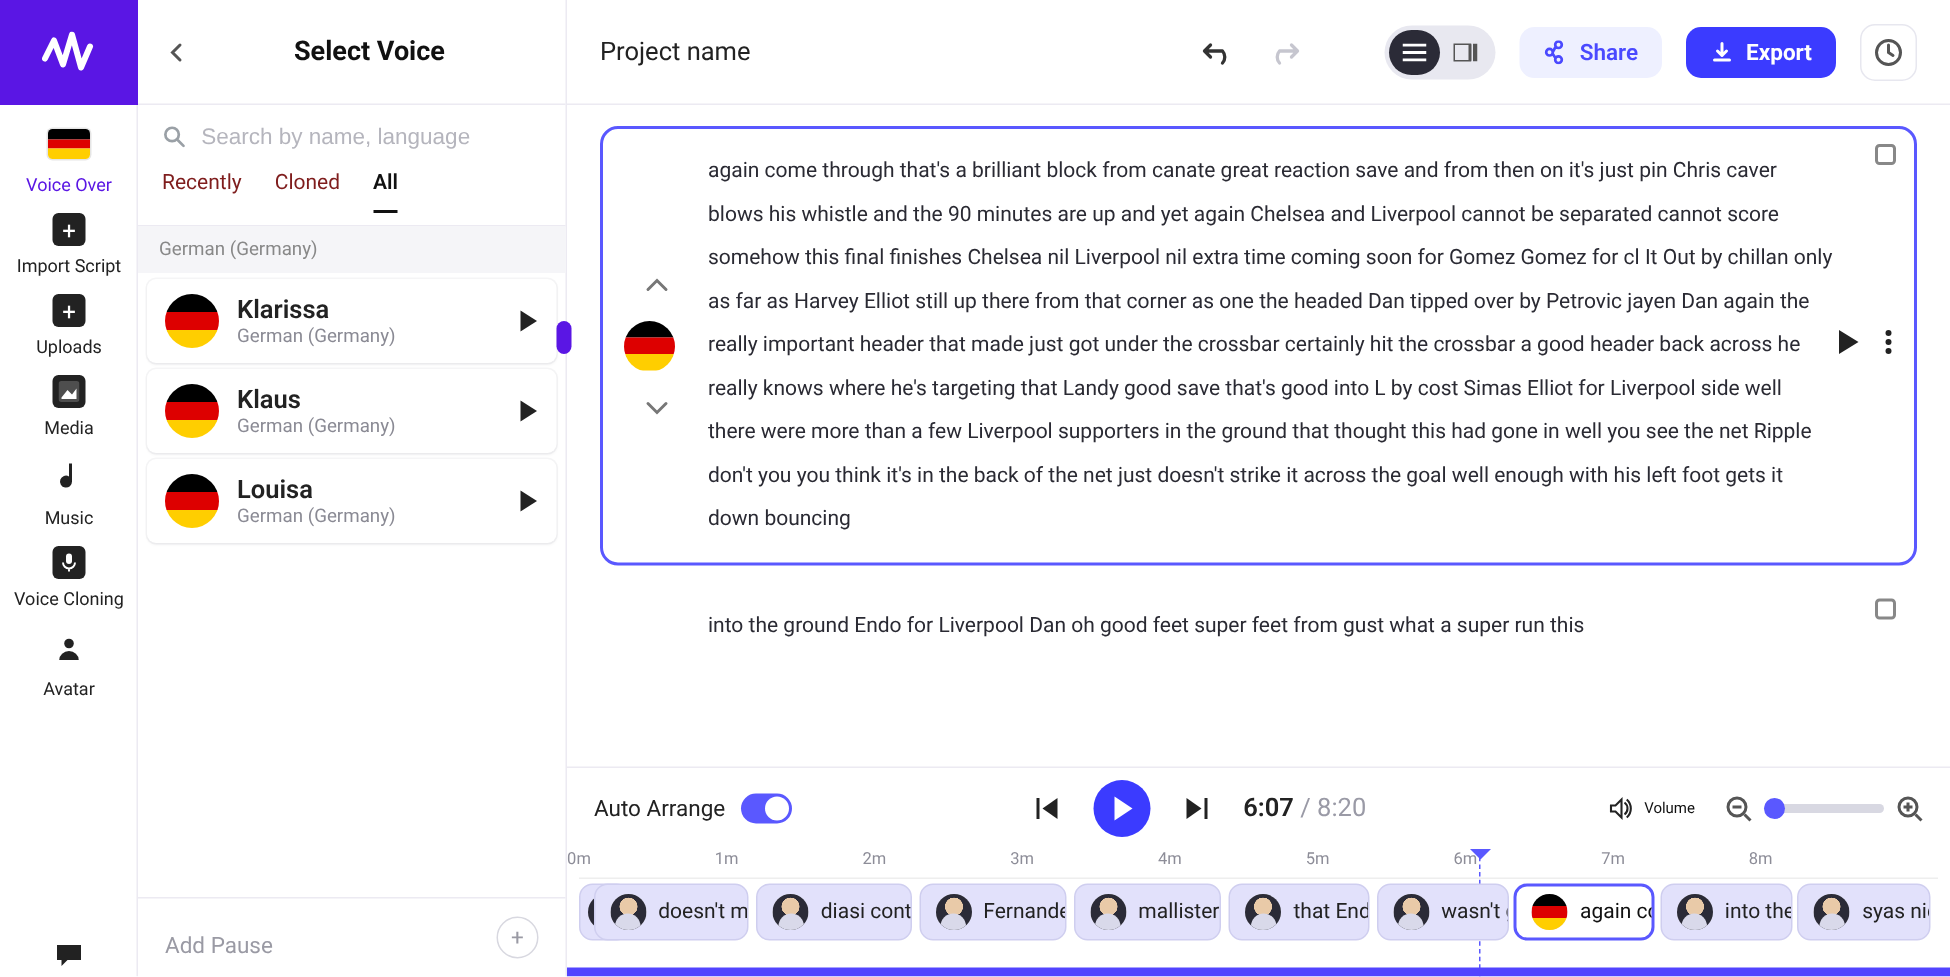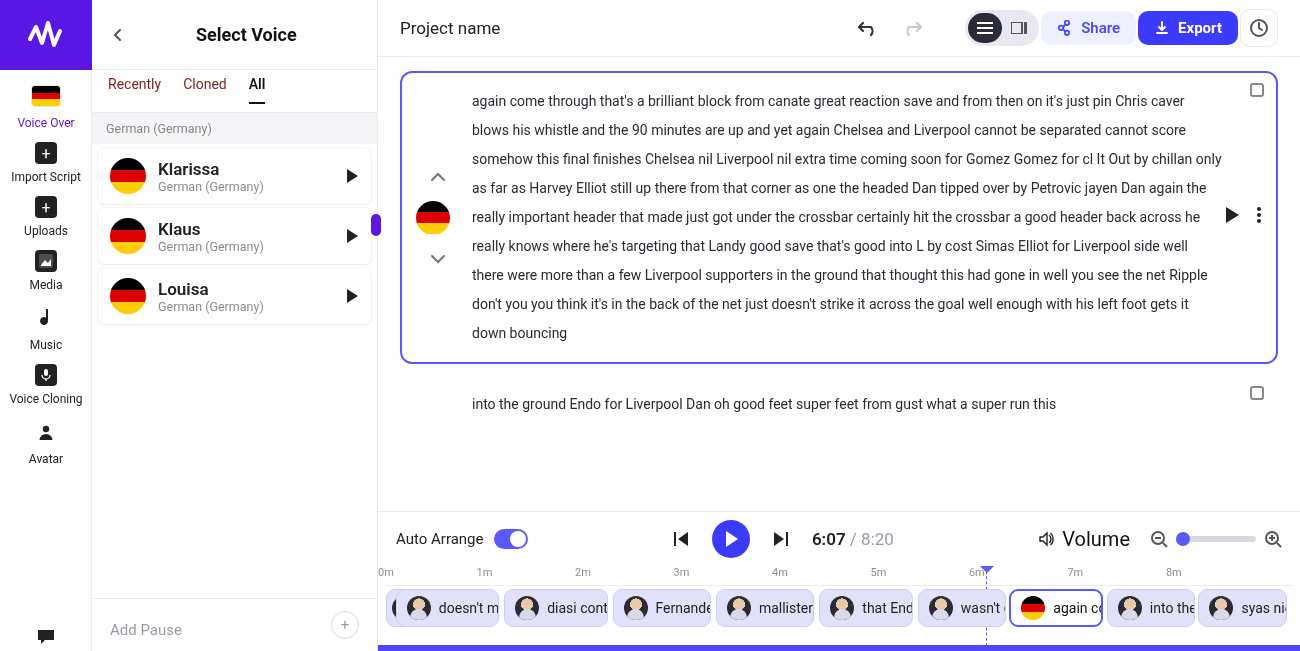--- a/index.html
+++ b/index.html
@@ -37,21 +37,21 @@
   .voice-meta{ flex:1; display:flex; flex-direction:column;}
   .voice-name{ font-size:17px; font-weight:600; color:#222;}
   .voice-lang{ font-size:12.5px; color:#8a8a94;}
   .play-sm{ color:#222;}
   .sel-knob { position:absolute; right:-4px; top:214px; width:10px; height:22px; border-radius:6px; background:#5A16E4;}
   .pause-row{ display:flex; align-items:flex-end; justify-content:space-between; padding:12px 18px; color:#9a9aa4; font-size:15px; border-top:1px solid #eceaf2; margin-top:auto;}
   .plus-circ{ width:28px; height:28px; border:1px solid #d8d8e0; border-radius:14px; display:flex; align-items:center; justify-content:center; color:#9a9aa4;}
 
   
   .main { flex:1; display:flex; flex-direction:column; min-width:0;}
-  .topbar { height:57px; border-bottom:1px solid #eceaf2; display:flex; align-items:center; padding:0 22px; gap:2px;}
+  .topbar { height:70px; border-bottom:1px solid #eceaf2; display:flex; align-items:center; padding:0 22px; gap:16px;}
   .proj-name { flex:1; font-size:17px; color:#222;}
   .undo-redo { display:flex; gap:22px; align-items:center; margin-right:40px;}
   .undo { color:#333;} .redo{ color:#c6c6cf;}
   .view-toggle { display:flex; background:#e8e8f0; border-radius:22px; padding:3px; gap:0;}
   .view-btn{ width:34px; height:30px; border-radius:18px; display:flex; align-items:center; justify-content:center; color:#555;}
   .view-btn.active{ background:#2b2b37; color:#fff;}
   .share-btn{ display:flex; align-items:center; gap:8px; background:#eef0ff; color:#4a49ff; font-weight:600; padding:8px 16px; border-radius:10px; font-size:15px;}
   .export-btn{ display:flex; align-items:center; gap:8px; background:#3b3bff; color:#fff; font-weight:700; padding:8px 16px; border-radius:10px; font-size:15px;}
   .history-btn{ width:38px; height:38px; border-radius:10px; border:1px solid #e7e7ef; display:flex; align-items:center; justify-content:center; color:#555;}
 
@@ -68,21 +68,21 @@
   .player{ height:140px; border-top:1px solid #eceaf2; background:#fff; display:flex; flex-direction:column;}
   .player-top{ height:54px; display:flex; align-items:center; padding:0 18px; gap:20px;}
   .auto-arr{ display:flex; align-items:center; gap:10px; font-size:15px; color:#222;}
   .toggle{ width:34px; height:20px; background:#5a58ff; border-radius:10px; position:relative;}
   .toggle::after{ content:""; position:absolute; right:2px; top:2px; width:16px; height:16px; background:#fff; border-radius:8px;}
   .player-center{ flex:1; display:flex; align-items:center; justify-content:center; gap:22px;}
   .transport{ color:#222;}
   .play-big{ width:38px; height:38px; border-radius:19px; background:#3b3bff; display:flex; align-items:center; justify-content:center; color:#fff;}
   .time-cur{ font-size:17px; font-weight:600; color:#222;}
   .time-dur{ font-size:17px; color:#9a9aa6;}
-  .vol-area{ display:flex; align-items:center; gap:8px; font-size:20px;}
+  .vol-area{ display:flex; align-items:center; gap:8px; font-size:10px;}
   .zoom-area{ display:flex; align-items:center; gap:8px;}
   .slider{ width:80px; height:6px; border-radius:3px; background:#d8d8e2; position:relative;}
   .slider .knob{ position:absolute; left:0; top:-4px; width:14px; height:14px; border-radius:7px; background:#5a58ff;}
 
   .timeline{ flex:1; position:relative; padding:0 8px;}
   .ruler{ height:20px; position:relative; font-size:11px; color:#8d8d98; border-bottom:1px solid #eee;}
   .tick{ position:absolute; top:0; transform:translateX(-50%); }
   .playhead{ position:absolute; top:0; bottom:0; width:0; border-left:1px dashed #5a58ff;}
   .playhead::before{ content:""; position:absolute; top:0; left:-7px; border:7px solid transparent; border-top-color:#5a58ff;}
   .clips{ position:absolute; left:8px; right:8px; top:22px; height:40px; display:flex; align-items:center;}
@@ -171,20 +171,27 @@
 
   <div class="voice-panel">
     <div class="vp-header">
       <div class="back-btn">
         <svg width="14" height="14" viewBox="0 0 14 14">
             <path d="M9 2 L4 7 L9 12" fill="none" stroke="#555" stroke-width="2" stroke-linecap="round"></path>
           </svg>
       </div>
       <div class="vp-title">Select Voice</div>
     </div>
+    <div class="vp-search">
+      <svg width="18" height="18" viewBox="0 0 18 18">
+          <circle cx="7.5" cy="7.5" r="5" fill="none" stroke="#9aa0a6" stroke-width="2"></circle>
+          <line x1="12" y1="12" x2="16" y2="16" stroke="#9aa0a6" stroke-width="2" stroke-linecap="round"></line>
+        </svg>
+      <input type="text" placeholder="Search by name, language" style="">
+    </div>
     <div class="vp-tabs">
       <div class="vp-tab">Recently</div>
       <div class="vp-tab">Cloned</div>
       <div class="vp-tab active">All</div>
     </div>
     <div class="vp-group">German (Germany)</div>
     <div class="vp-list" id="voice-list">
         <div class="voice-row">
           <div class="avatar">
             <div class="flag">

